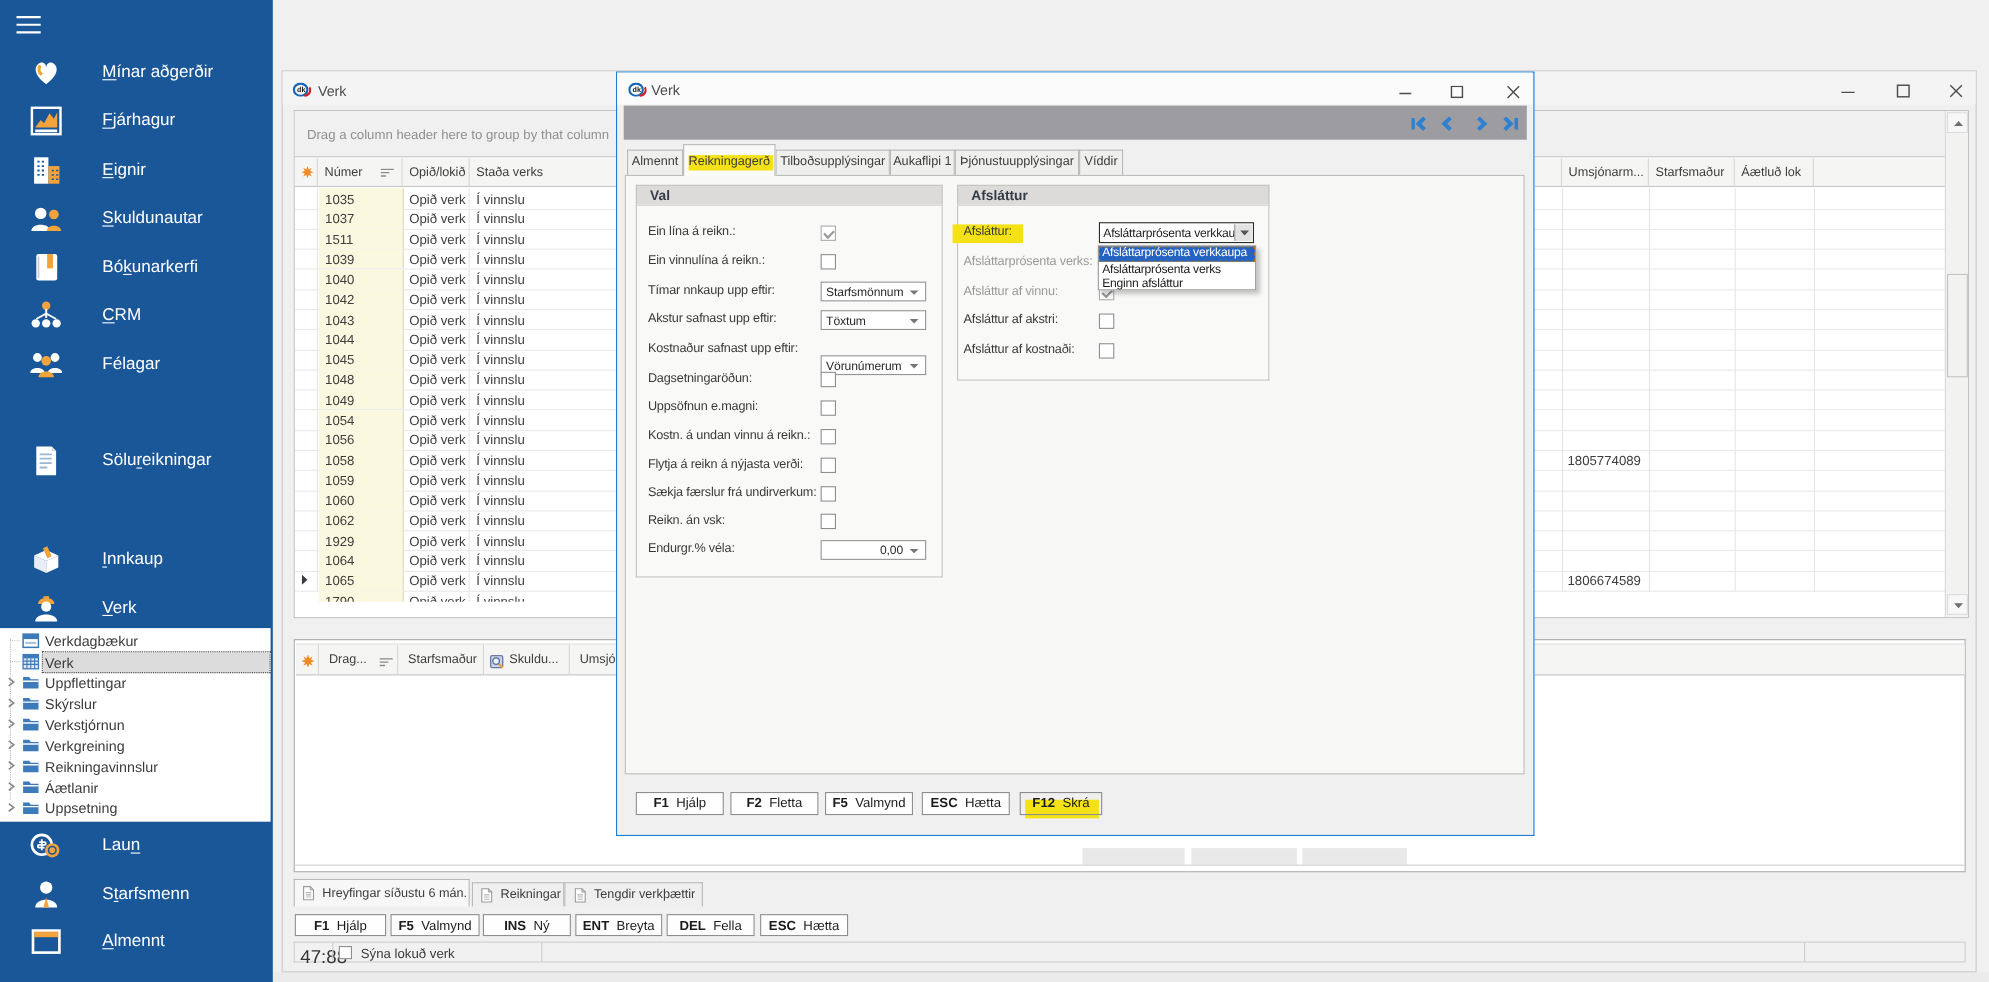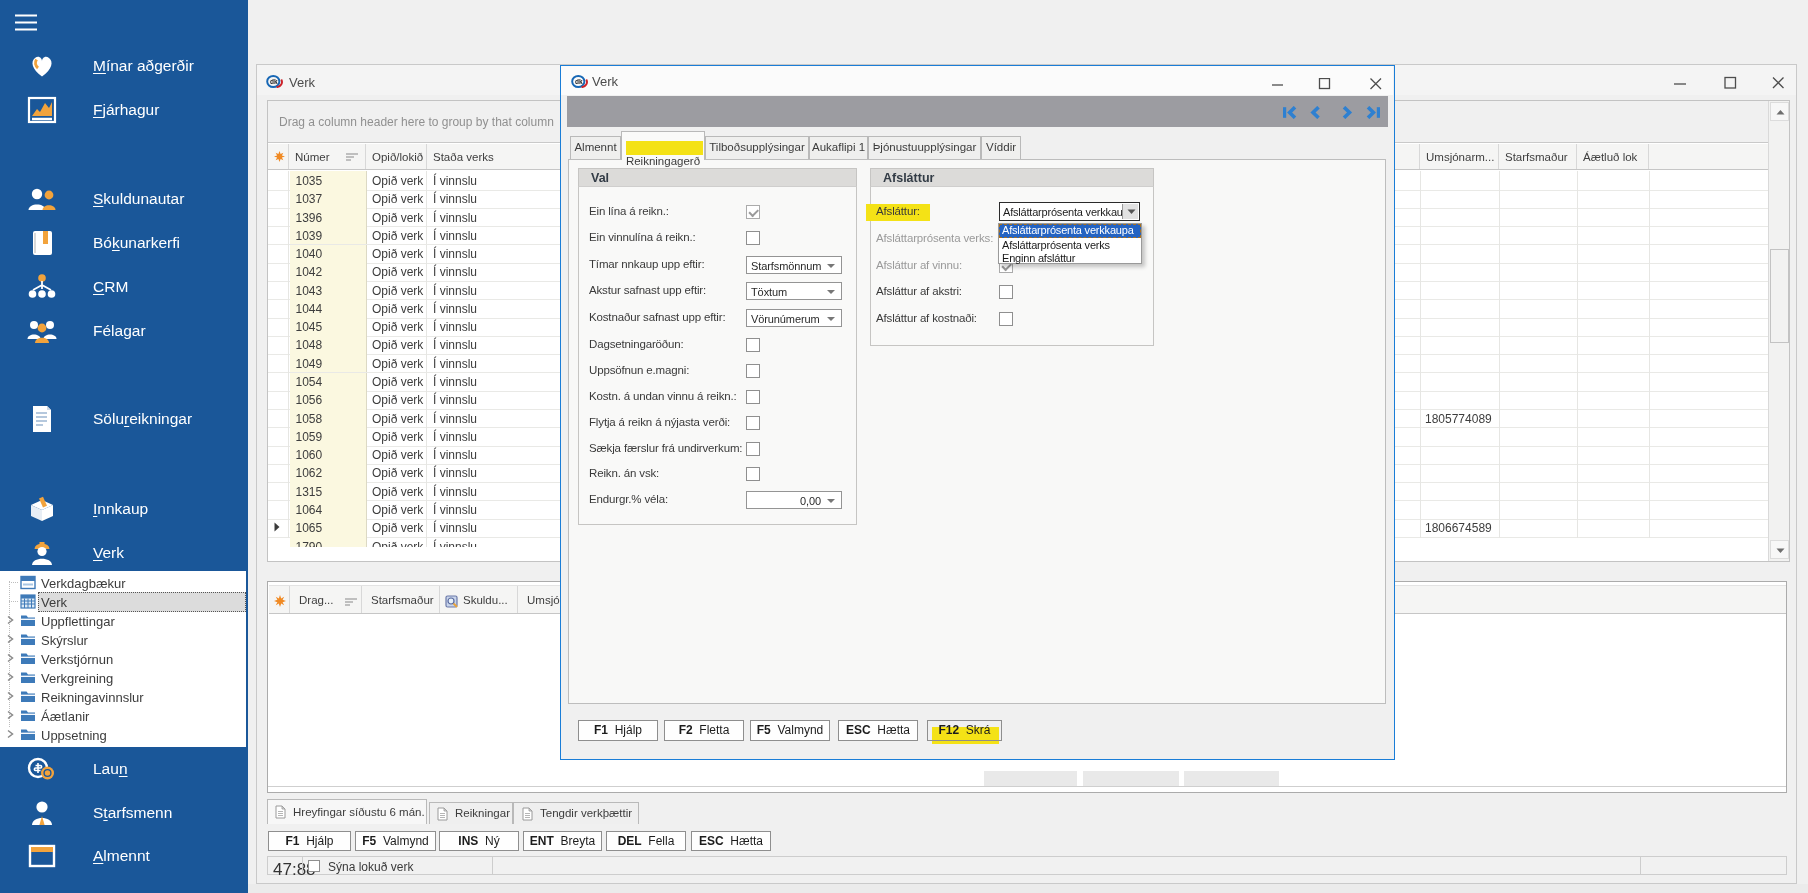--- a/index.html
+++ b/index.html
@@ -67,20 +67,29 @@
         </svg>
         <span class="tx"><u>M</u>ínar aðgerðir</span>
       </div>
 <div class="mi" style="top:93px">
         <svg class="ic" viewBox="0 0 32 30">
           <rect x="3" y="3" width="26" height="24" fill="none" stroke="#fff" stroke-width="2.2"></rect>
           <path d="M6 21l5-7 3 3 5-9 4 5 3-6v14H6z" fill="#f2a33c"></path>
           <path d="M6 24h20" stroke="#fff" stroke-width="2.5"></path>
         </svg>
         <span class="tx"><u>F</u>járhagur</span>
+      </div>
+<div class="mi" style="top:138px">
+        <svg class="ic" viewBox="0 0 32 30">
+          <rect x="5" y="3" width="13" height="24" fill="#fff"></rect>
+          <rect x="18" y="11" width="10" height="16" fill="#f2a33c"></rect>
+          <path d="M8 7h2M12 7h2M8 11h2M12 11h2M8 15h2M12 15h2M8 19h2M12 19h2" stroke="#1a5799" stroke-width="1.6"></path>
+          <path d="M21 15h2M25 15h2M21 19h2M25 19h2M21 23h2M25 23h2" stroke="#1a5799" stroke-width="1.4"></path>
+        </svg>
+        <span class="tx"><u>E</u>ignir</span>
       </div>
 <div class="mi" style="top:182px">
         <svg class="ic" viewBox="0 0 32 30">
           <circle cx="11" cy="10" r="5.2" fill="#fff"></circle>
           <path d="M2.5 26c0-7.5 17-7.5 17 0z" fill="#fff"></path>
           <circle cx="23" cy="11" r="4.4" fill="#f2a33c"></circle>
           <path d="M16.5 26c0-6.5 13-6.5 13 0z" fill="#f2a33c"></path>
         </svg>
         <span class="tx"><u>S</u>kuldunautar</span>
       </div>
@@ -296,21 +305,21 @@
             <span class="c3">Í vinnslu</span>
             <i class="bl"></i>
           </div>
 <div class="gr" style="top:88.7px">
             <span class="c1">1037</span>
             <span class="c2">Opið verk</span>
             <span class="c3">Í vinnslu</span>
             <i class="bl"></i>
           </div>
 <div class="gr" style="top:107.0px">
-            <span class="c1">1396</span>
+            <span class="c1">1511</span>
             <span class="c2">Opið verk</span>
             <span class="c3">Í vinnslu</span>
             <i class="bl"></i>
           </div>
 <div class="gr" style="top:125.2px">
             <span class="c1">1039</span>
             <span class="c2">Opið verk</span>
             <span class="c3">Í vinnslu</span>
             <i class="bl"></i>
           </div>
@@ -386,21 +395,21 @@
             <span class="c3">Í vinnslu</span>
             <i class="bl"></i>
           </div>
 <div class="gr" style="top:362.9px">
             <span class="c1">1062</span>
             <span class="c2">Opið verk</span>
             <span class="c3">Í vinnslu</span>
             <i class="bl"></i>
           </div>
 <div class="gr" style="top:381.2px">
-            <span class="c1">1315</span>
+            <span class="c1">1929</span>
             <span class="c2">Opið verk</span>
             <span class="c3">Í vinnslu</span>
             <i class="bl"></i>
           </div>
 <div class="gr" style="top:399.4px">
             <span class="c1">1064</span>
             <span class="c2">Opið verk</span>
             <span class="c3">Í vinnslu</span>
             <i class="bl"></i>
           </div>
@@ -526,34 +535,34 @@
           <path d="M85 1.2l5.4 5.3L85 11.8" stroke-width="3.6"></path>
           <path d="M95.4 1.2v10.6" stroke-width="3.2"></path>
         </g>
       </svg>
 <div class="dtab" style="left:9px;top:70px;width:51px;height:23px">Almennt</div>
 <div class="dtab" style="left:144px;top:70px;width:104px;height:23px">Tilboðsupplýsingar</div>
 <div class="dtab" style="left:248px;top:70px;width:59px;height:23px">Aukaflipi 1</div>
 <div class="dtab" style="left:307px;top:70px;width:113px;height:23px">Þjónustuupplýsingar</div>
 <div class="dtab" style="left:420px;top:70px;width:40px;height:23px">Víddir</div>
 <div class="ab" style="left:7px;top:93px;width:818px;height:545px;background:#f8f8f7;border:1px solid #bdbdbd"></div>
-<div class="dtab" style="left:60px;top:65px;width:84px;height:29px;background:#fafaf9;z-index:2;padding-top:23px"><span class="ab" style="left:3.5px;top:9px;width:77px;height:14px;background:#f4e216;z-index:-1"></span><span style="position:relative">Reikningagerð</span></div>
+<div class="dtab" style="left:60px;top:65px;width:84px;height:29px;background:#fafaf9;z-index:2;padding-top:9px"><span class="ab" style="left:3.5px;top:9px;width:77px;height:14px;background:#f4e216;z-index:-1"></span><span style="position:relative">Reikningagerð</span></div>
 
 <div class="grp-h" style="left:17px;top:102px;width:279px">Val</div>
 <div class="grp-b" style="left:17px;top:120px;width:279px;height:339px"></div>
 <div class="lb" style="left:28px;top:139px">Ein lína á reikn.:</div>
 <div class="cb dis ck" style="left:185px;top:139px"></div>
 <div class="lb" style="left:28px;top:165px">Ein vinnulína á reikn.:</div>
 <div class="cb" style="left:185px;top:165px"></div>
 <div class="lb" style="left:28px;top:192px">Tímar nnkaup upp eftir:</div>
 <div class="dd" style="left:185px;top:190px">Starfsmönnum</div>
 <div class="lb" style="left:28px;top:218px">Akstur safnast upp eftir:</div>
 <div class="dd" style="left:185px;top:216px">Töxtum</div>
 <div class="lb" style="left:28px;top:245px">Kostnaður safnast upp eftir:</div>
-<div class="dd" style="left:185px;top:243px">Vörunúmerum</div>
+<div class="dd" style="left:185px;top:257px">Vörunúmerum</div>
 <div class="lb" style="left:28px;top:272px">Dagsetningaröðun:</div>
 <div class="cb" style="left:185px;top:272px"></div>
 <div class="lb" style="left:28px;top:298px">Uppsöfnun e.magni:</div>
 <div class="cb" style="left:185px;top:298px"></div>
 <div class="lb" style="left:28px;top:324px">Kostn. á undan vinnu á reikn.:</div>
 <div class="cb" style="left:185px;top:324px"></div>
 <div class="lb" style="left:28px;top:350px">Flytja á reikn á nýjasta verði:</div>
 <div class="cb" style="left:185px;top:350px"></div>
 <div class="lb" style="left:28px;top:376px">Sækja færslur frá undirverkum:</div>
 <div class="cb" style="left:185px;top:376px"></div>

